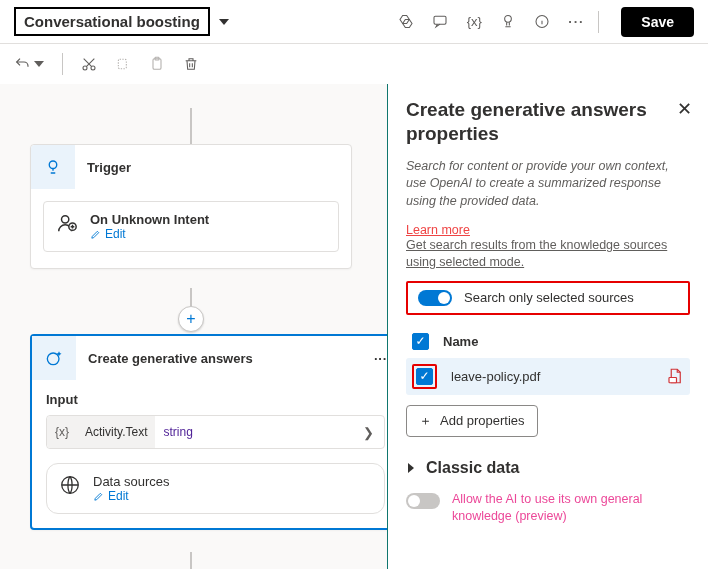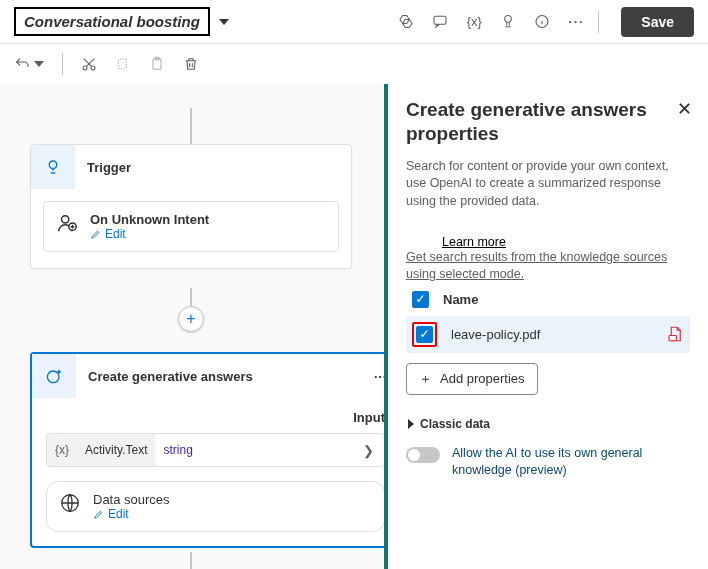--- a/index.html
+++ b/index.html
@@ -1,76 +1,76 @@
 <!DOCTYPE html>
 <html><head>
 <meta charset="utf-8">
 <style>
   * { box-sizing: border-box; margin: 0; padding: 0; font-family: "Segoe UI", sans-serif; }
   body { width: 708px; height: 569px; overflow: hidden; color: #323130; background:#fff; font-size:13px;}
   
   .topbar { display:flex; align-items:center; height:44px; border-bottom:1px solid #e1dfdd; padding:0 14px 0 0;}
   .topic-box { border:2px solid #000; padding:4px 8px; margin:0 0 0 14px; display:flex; align-items:center; gap:6px;}
-  .topic-box span{font-weight:700; font-size:15px;font-style:italic;}
+  .topic-box span{font-weight:700; font-size:15px;}
   .chev { width:0;height:0;border-left:5px solid transparent;border-right:5px solid transparent;border-top:6px solid #323130;}
   .topbar-spacer{flex:1;}
   .top-icons{display:flex; gap:18px; align-items:center; color:#605e5c;}
   .icon{width:16px;height:16px; display:inline-flex; align-items:center; justify-content:center;}
-  .save-btn{background:#404040;color:#fff;border:none;border-radius:4px;padding:7px 20px;font-weight:600;font-size:14px;margin-left:18px;cursor:pointer;}
+  .save-btn{background:#000000;color:#fff;border:none;border-radius:4px;padding:7px 20px;font-weight:600;font-size:14px;margin-left:18px;cursor:pointer;}
   .vdiv{width:1px;height:22px;background:#c8c6c4;margin:0 4px 0 14px;}
   
   .toolbar2{height:40px;display:flex;align-items:center;padding:0 14px;gap:8px;}
   .undo{display:flex;align-items:center;gap:2px;}
   .tbdiv{width:1px;height:22px;background:#c8c6c4;margin:0 10px;}
   
   .main{display:flex;height:calc(569px - 44px - 40px);}
-  .canvas{flex:1;position:relative;background:#faf9f8;border-right:4px solid #0f766e;overflow:hidden;text-align:right;}
+  .canvas{flex:1;position:relative;background:#faf9f8;border-right:1px solid #0f766e;overflow:hidden;}
   .panel{width:320px;background:#fff;padding:14px 18px 10px 18px;overflow:auto;}
   
   .node{background:#fff;border:1px solid #e1dfdd;border-radius:4px;box-shadow:0 1px 2px rgba(0,0,0,.04);}
   .node1{position:absolute;left:30px;top:60px;width:322px;}
   .nhead{display:flex;align-items:center;height:44px;}
   .hicon{width:44px;height:44px;background:#eaf3fb;display:flex;align-items:center;justify-content:center;border-radius:4px 0 0 0;}
   .node1 .body{padding:12px 12px 16px 12px;}
   .sub{background:#fff;border:1px solid #e1dfdd;border-radius:4px;padding:10px 12px;display:flex;gap:12px;align-items:flex-start;}
   .sub .ttl{font-weight:600;font-size:13px;}
   .editlnk{color:#0078d4;font-size:12px;display:flex;align-items:center;gap:4px;}
   .conn{position:absolute;left:190px;width:2px;background:#c8c6c4;}
   .conn1{top:204px;height:36px;}
   .plus{position:absolute;left:178px;top:222px;width:26px;height:26px;border-radius:50%;background:#fff;border:1px solid #c8c6c4;display:flex;align-items:center;justify-content:center;font-size:16px;color:#0078d4;box-shadow:0 1px 2px rgba(0,0,0,.15);}
-  .node2{position:absolute;left:30px;top:268px;width:371px;border:2px solid #0078d4;}
+  .node2{position:absolute;left:30px;top:250px;width:371px;border:2px solid #0078d4;}
   .node2 .nhead{justify-content:space-between;padding-right:12px;}
   .hicon2{width:44px;height:44px;background:#eaf3fb;display:flex;align-items:center;justify-content:center;}
   .lbl{font-weight:600;font-size:13px;padding:12px 14px 8px 14px;}
   .inbox{margin:0 14px 14px 14px;border:1px solid #e1dfdd;border-radius:4px;height:34px;display:flex;align-items:center;}
   .chip{background:#f3f2f1;height:100%;display:flex;align-items:center;border-radius:4px 0 0 4px;}
   .fx{padding:0 8px;color:#605e5c;font-size:12px;}
   .atx{padding:0 8px;font-size:12px;}
   .str{padding:0 8px;color:#4c1d95;font-size:12px;}
   .ar{margin-left:auto;padding:0 10px;color:#605e5c;}
   .ds{margin:0 14px 14px 14px;border:1px solid #e1dfdd;border-radius:12px;padding:10px 12px;display:flex;gap:12px;align-items:flex-start;}
   
   .ptitle{font-size:19px;font-weight:600;line-height:1.25;margin-bottom:12px;}
   .pclose{position:absolute;right:16px;top:98px;font-size:18px;cursor:pointer;}
-  .pdesc{font-size:12.5px;color:#605e5c;line-height:1.4;margin-bottom:24px;}
-  .lm{color:#000000;font-size:12.5px;text-decoration:underline;margin-left:36px;}
+  .pdesc{font-size:12.5px;color:#605e5c;line-height:1.4;margin-bottom:12px;font-style:italic;}
+  .lm{color:#ef4444;font-size:12.5px;text-decoration:underline;}
   .sh{font-weight:600;margin:16px 0 4px 0;font-size:14px;}
   .shd{font-size:12.5px;color:#605e5c;line-height:1.35;text-decoration:underline;}
   .redbox{border:2px solid #e60000;padding:7px 10px;margin:10px 0;display:flex;align-items:center;gap:12px;border-radius:2px;}
   .togw{width:34px;height:16px;border-radius:10px;background:#0078d4;position:relative;}
   .togk{width:12px;height:12px;border-radius:50%;background:#fff;position:absolute;right:2px;top:2px;}
   .row{display:flex;align-items:center;gap:14px;padding:8px 6px;}
   .cb{width:17px;height:17px;border:1px solid #605e5c;border-radius:2px;display:flex;align-items:center;justify-content:center;}
   .cbchk{background:#0078d4;border-color:#0078d4;color:#fff;font-size:12px;}
   .filerow{background:#eaf3fb;border-radius:3px;padding:6px; display:flex;align-items:center;}
   .pdficon{margin-left:auto;}
   .addk{border:1px solid #8a8886;border-radius:4px;padding:6px 12px;display:inline-flex;align-items:center;gap:8px;margin-top:10px;cursor:pointer;font-size:13px;}
-  .classic{display:flex;align-items:center;gap:4px;margin-top:22px;font-weight:600;font-size:12px;cursor:pointer;}
+  .classic{display:flex;align-items:center;gap:10px;margin-top:22px;font-weight:600;font-size:16px;cursor:pointer;}
   .chevr{transform:rotate(-90deg);}
-  .dis{color:#0c4a6e;display:flex;gap:12px;align-items:flex-start;margin-top:14px;font-size:12.5px;line-height:1.35;}
+  .dis{color:#ec4899;display:flex;gap:12px;align-items:flex-start;margin-top:14px;font-size:12.5px;line-height:1.35;}
   .togoff{width:34px;height:16px;border-radius:10px;background:#c8c6c4;position:relative;flex-shrink:0;margin-top:2px;}
   .togoffk{width:12px;height:12px;border-radius:50%;background:#fff;position:absolute;left:2px;top:2px;}
   svg{display:block;}
   .redwrap{border:2px solid #e60000;padding:2px;display:inline-flex;border-radius:2px;}
 </style>
 </head>
 <body>
 
 <div class="topbar">
   <div class="topic-box">
@@ -231,20 +231,26 @@
   </div>
 
   <div class="panel">
     <span class="pclose">✕</span>
     <div class="ptitle">Create generative answers properties</div>
     <div class="pdesc">Search for content or provide your own context, use OpenAI to create a summarized response using the provided data.</div>
     <a class="lm">Learn more</a>
 
     <div class="shd">Get search results from the knowledge sources using selected mode.</div>
 
+    <div class="redbox">
+      <div class="togw">
+          <div class="togk"></div>
+        </div>
+      <span>Search only selected sources</span>
+    </div>
 
     <div class="row">
       <span class="cb cbchk">✓</span>
       <span style="font-weight:600">Name</span>
     </div>
 
     <div class="row filerow">
       <span class="redwrap">
         <span class="cb cbchk">✓</span>
       </span>

